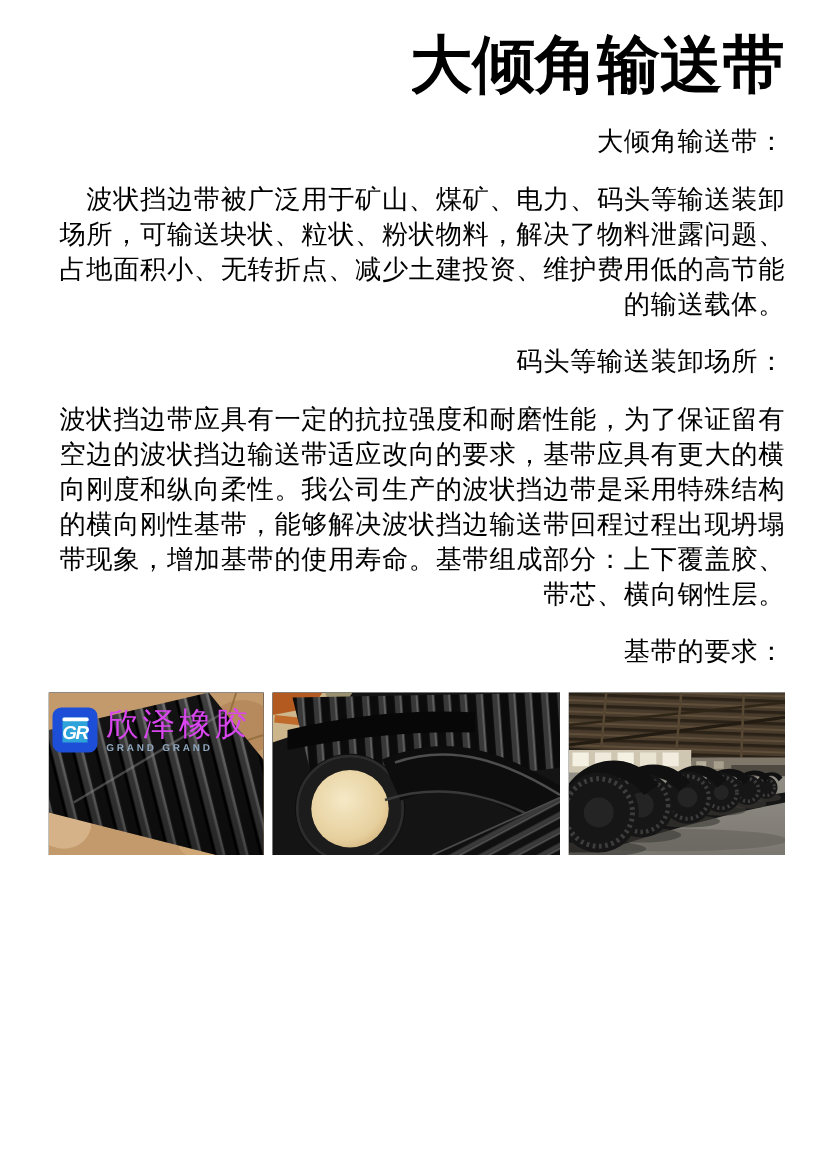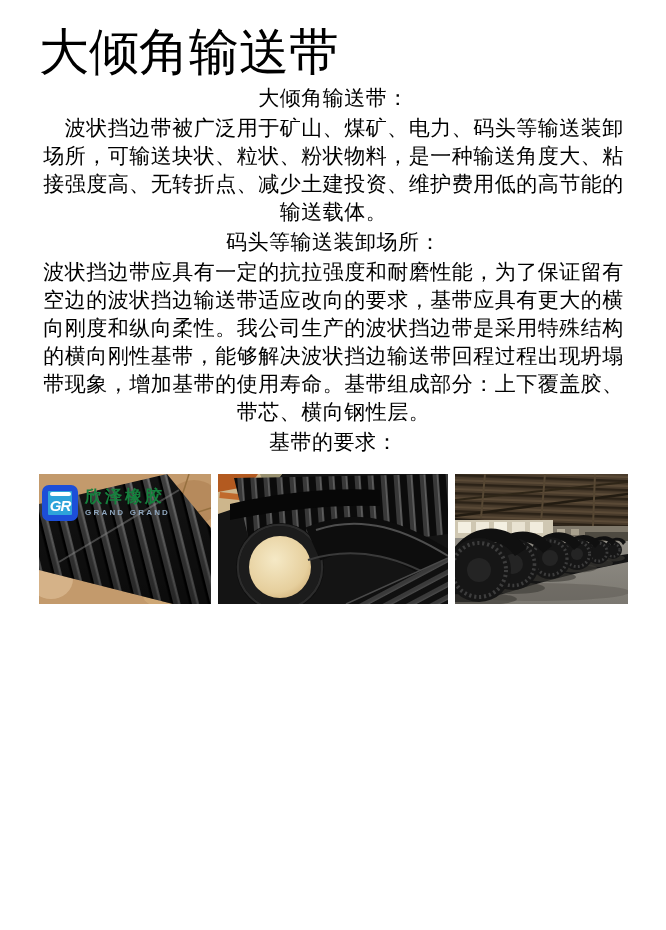--- a/index.html
+++ b/index.html
@@ -5,56 +5,56 @@
   * { box-sizing: border-box; }
   html, body { margin: 0; padding: 0; background: #ffffff; }
   body {
     width: 666px; height: 930px; overflow: hidden;
     font-family: "Liberation Sans", sans-serif;
     color: #000;
   }
   .page { width: 589px; margin: 0 0 0 39px; }
 
   .title {
-    font-size: 50px; font-weight: 400; text-align: left;
+    font-size: 50px; font-weight: 700; text-align: right;
     margin: 24px 0 0 0; line-height: 1.15; color: #000;
   }
   .para {
     font-size: 21px; line-height: 28px; letter-spacing: 0.5px;
-    margin: 2px 0; word-break: break-all; text-align: center; color: #000;
+    margin: 18px 0; word-break: break-all; text-align: right; color: #000;
   }
 
   .gallery { display: flex; gap: 7px; margin-top: 18px; }
   .img { position: relative; overflow: hidden; margin: 0; height: 130px; background: #111; }
   .img svg { display: block; width: 100%; height: 100%; }
   .img-1 { width: 172px; }
   .img-2 { width: 230px; }
   .img-3 { width: 173px; }
 
   
   .wm { position: absolute; left: 3px; top: 11px; display: flex; align-items: center; gap: 7px; }
   .wm-badge {
-    width: 36px; height: 36px; background: #2ea3da; border: 6px solid #1d4ed8;
+    width: 36px; height: 36px; background: #2ea3da; border: 8px solid #1d4ed8;
     border-radius: 7px; display: flex; flex-direction: column;
     align-items: center; justify-content: center; flex: 0 0 auto;
   }
   .wm-bar { display: block; width: 21px; height: 4px; background: #ffffff; border-radius: 2px; margin-bottom: 2px; }
   .wm-gr { color: #ffffff; font-weight: 700; font-style: italic; font-size: 15px; line-height: 1; letter-spacing: -1px; }
-  .wm-cn { color: #15803d; font-size: 17px; font-weight: 700; letter-spacing: 3px; line-height: 1.1; }
+  .wm-cn { color: #d946ef; font-size: 26px; font-weight: 400; letter-spacing: 3px; line-height: 1.1; }
   .wm-en { color: #8fa6bd; font-size: 8px; font-weight: 700; letter-spacing: 2.2px; margin-top: 1px; }
 </style>
 </head>
 <body>
 
 <div class="page">
 
   <h1 class="title">大倾角输送带</h1>
 
   <p class="para">大倾角输送带：</p>
-  <p class="para">　波状挡边带被广泛用于矿山、煤矿、电力、码头等输送装卸场所，可输送块状、粒状、粉状物料，是一种输送角度大、粘接强度高、无转折点、减少土建投资、维护费用低的高节能的输送载体。</p>
+  <p class="para">　波状挡边带被广泛用于矿山、煤矿、电力、码头等输送装卸场所，可输送块状、粒状、粉状物料，解决了物料泄露问题、占地面积小、无转折点、减少土建投资、维护费用低的高节能的输送载体。</p>
   <p class="para">码头等输送装卸场所：</p>
   <p class="para">波状挡边带应具有一定的抗拉强度和耐磨性能，为了保证留有空边的波状挡边输送带适应改向的要求，基带应具有更大的横向刚度和纵向柔性。我公司生产的波状挡边带是采用特殊结构的横向刚性基带，能够解决波状挡边输送带回程过程出现坍塌带现象，增加基带的使用寿命。基带组成部分：上下覆盖胶、带芯、横向钢性层。</p>
   <p class="para">基带的要求：</p>
 
   <div class="gallery">
 
     <figure class="img img-1">
       <svg viewBox="0 0 172 130" preserveAspectRatio="none">
         <defs>
           <pattern id="ribs1" width="18" height="18" patternUnits="userSpaceOnUse" patternTransform="rotate(-14)">

